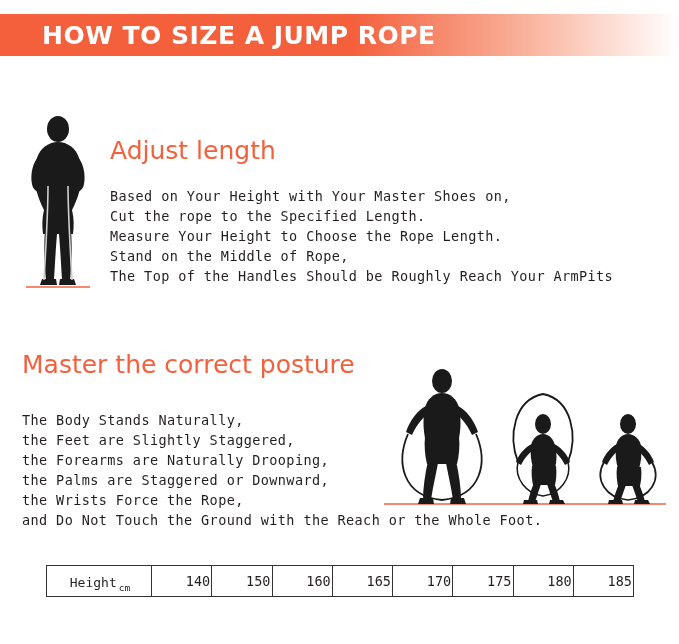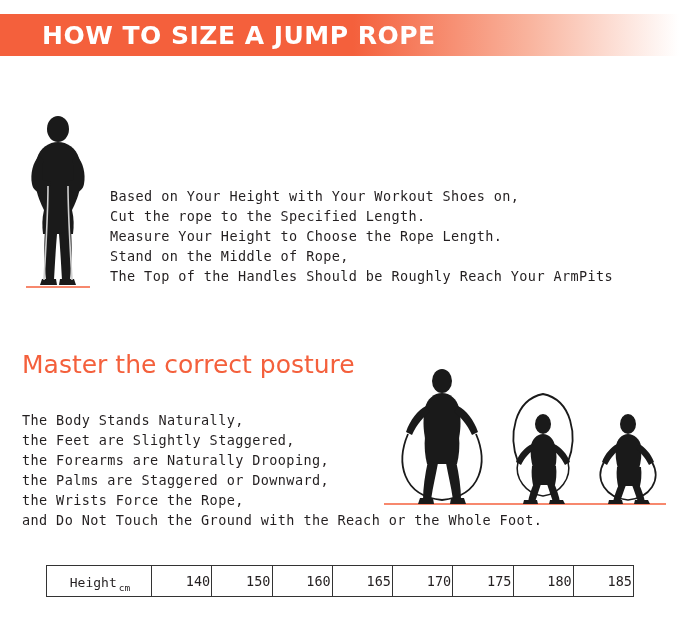--- a/index.html
+++ b/index.html
@@ -186,23 +186,24 @@
         <path d="M24 163 L38 163 L39 169 L22 169 Z" fill="#1a1a1a"></path>
         <path d="M42 163 L56 163 L58 169 L41 169 Z" fill="#1a1a1a"></path>
 
         <path d="M30 70 C30 96 28 130 26 164" stroke="#cfcfcf" stroke-width="1.6" fill="none"></path>
         <path d="M50 70 C50 96 52 130 54 164" stroke="#cfcfcf" stroke-width="1.6" fill="none"></path>
 
         <line x1="8" y1="171" x2="72" y2="171" stroke="#f4603c" stroke-width="1.4"></line>
       </svg>
     </div>
 
+    <div class="sec1-heading heading-orange">Adjust length</div>
 
     <div class="sec1-body">
-      <div>Based on Your Height with Your Workout Shoes on,</div>
+      <div>Based on Your Height with Your Master Shoes on,</div>
       <div>Cut the rope to the Specified Length.</div>
       <div>Measure Your Height to Choose the Rope Length.</div>
       <div>Stand on the Middle of Rope,</div>
       <div>The Top of the Handles Should be Roughly Reach Your ArmPits</div>
     </div>
   </div>
 
   <div class="sec2">
 
     <div class="sec2-heading heading-orange">Master the correct posture</div>

